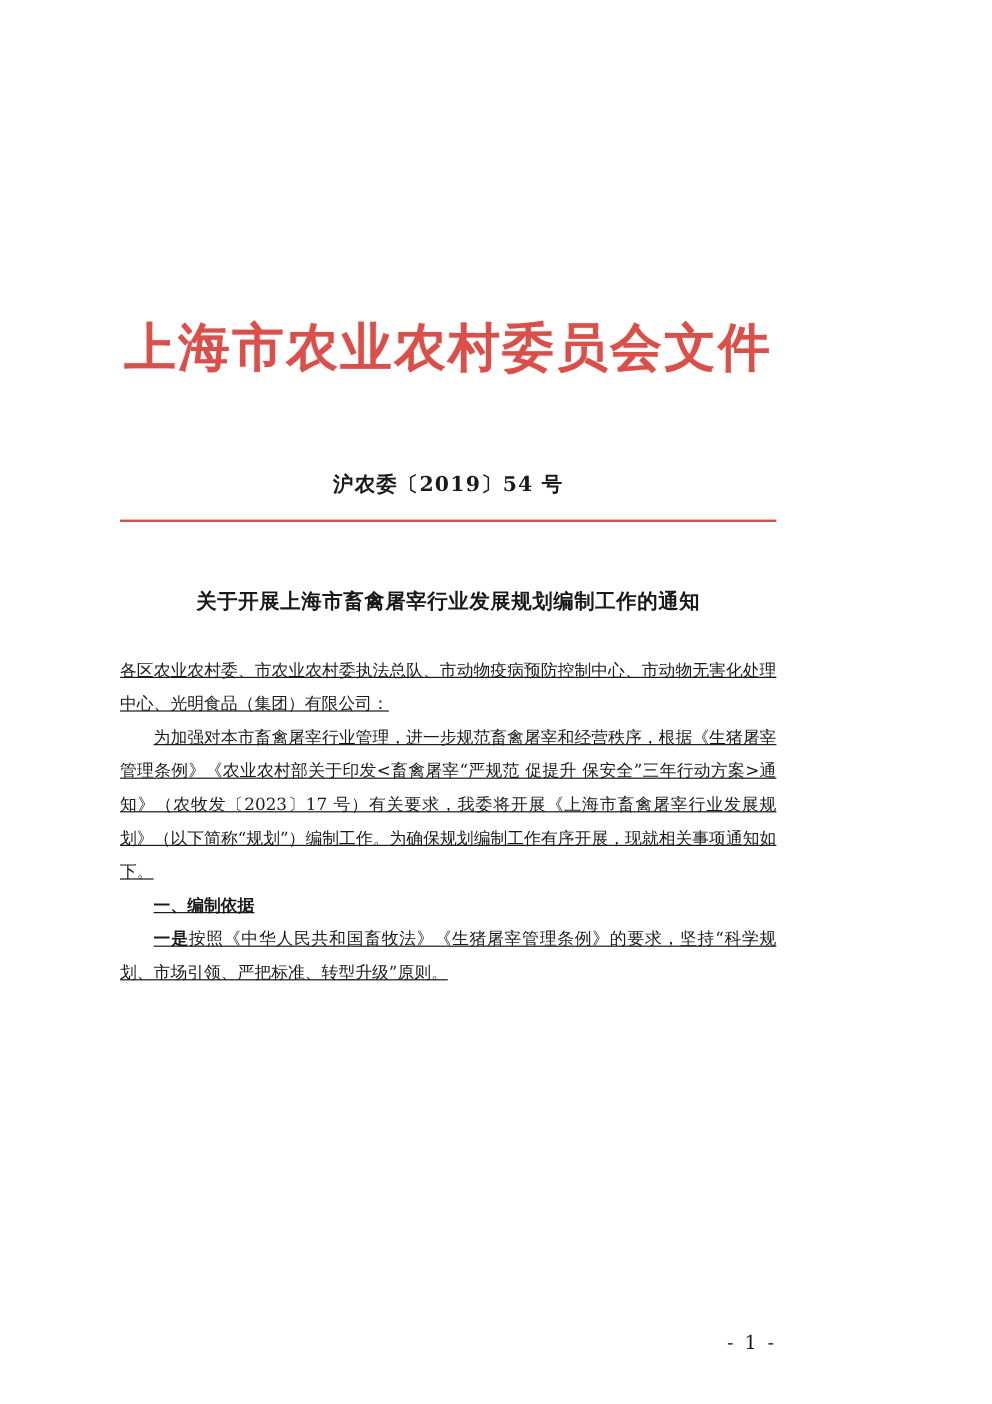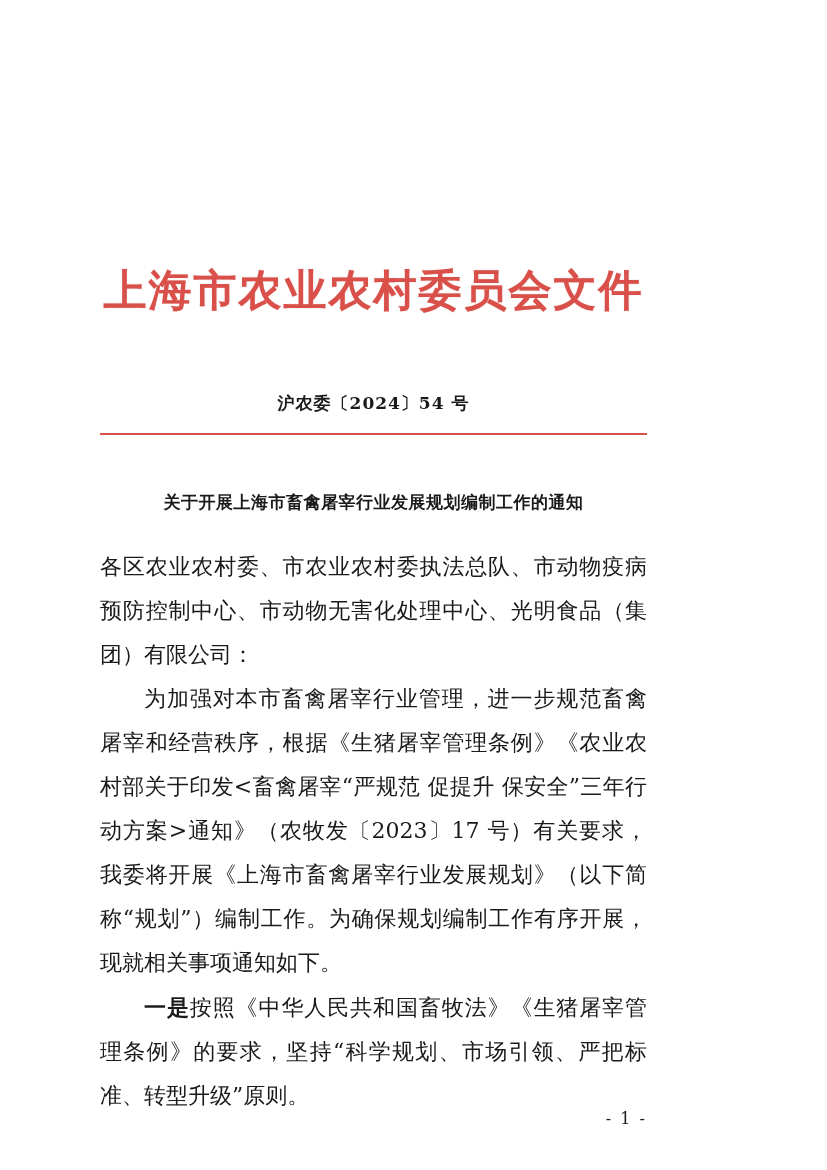--- a/index.html
+++ b/index.html
@@ -61,24 +61,25 @@
     text-align: center;
     font-size: 17px;
     font-weight: bold;
     letter-spacing: 0.5px;
     line-height: 1.5;
   }
 
   
   .body-block {
     margin-top: 30px;
-    font-size: 22px;
+    font-size: 14px;
     line-height: 2.0;
     text-align: justify;
     text-justify: inter-ideograph;
+    text-decoration: underline;
   }
   .p {
     margin: 0;
     text-indent: 0;
   }
   .p-indent {
     margin: 0;
     text-indent: 2em;
   }
   .section-head {
@@ -100,32 +101,33 @@
     letter-spacing: 2px;
   }
 </style>
 </head>
 <body>
 
 <div class="page">
 
   <div class="masthead">上海市农业农村委员会文件</div>
 
-  <div class="docnum">沪农委〔2024〕54 号</div>
+  <div class="docnum">沪农委〔2019〕54 号</div>
 
   <div class="red-rule"></div>
 
   <h1 class="doc-title">关于开展上海市畜禽屠宰行业发展规划编制工作的通知</h1>
 
   <div class="body-block">
 
     <p class="p">各区农业农村委、市农业农村委执法总队、市动物疫病预防控制中心、市动物无害化处理中心、光明食品（集团）有限公司：</p>
 
     <p class="p-indent">为加强对本市畜禽屠宰行业管理，进一步规范畜禽屠宰和经营秩序，根据《生猪屠宰管理条例》《农业农村部关于印发&lt;畜禽屠宰“严规范 促提升 保安全”三年行动方案&gt;通知》（农牧发〔2023〕17 号）有关要求，我委将开展《上海市畜禽屠宰行业发展规划》（以下简称“规划”）编制工作。为确保规划编制工作有序开展，现就相关事项通知如下。</p>
 
+    <p class="section-head">一、编制依据</p>
 
     <p class="p-indent"><span class="b">一是</span><span>按照《中华人民共和国畜牧法》《生猪屠宰管理条例》的要求，坚持“科学规划、市场引领、严把标准、转型升级”原则。</span></p>
 
   </div>
 
   <div class="page-number">- 1 -</div>
 
 </div>
 
 </body></html>

